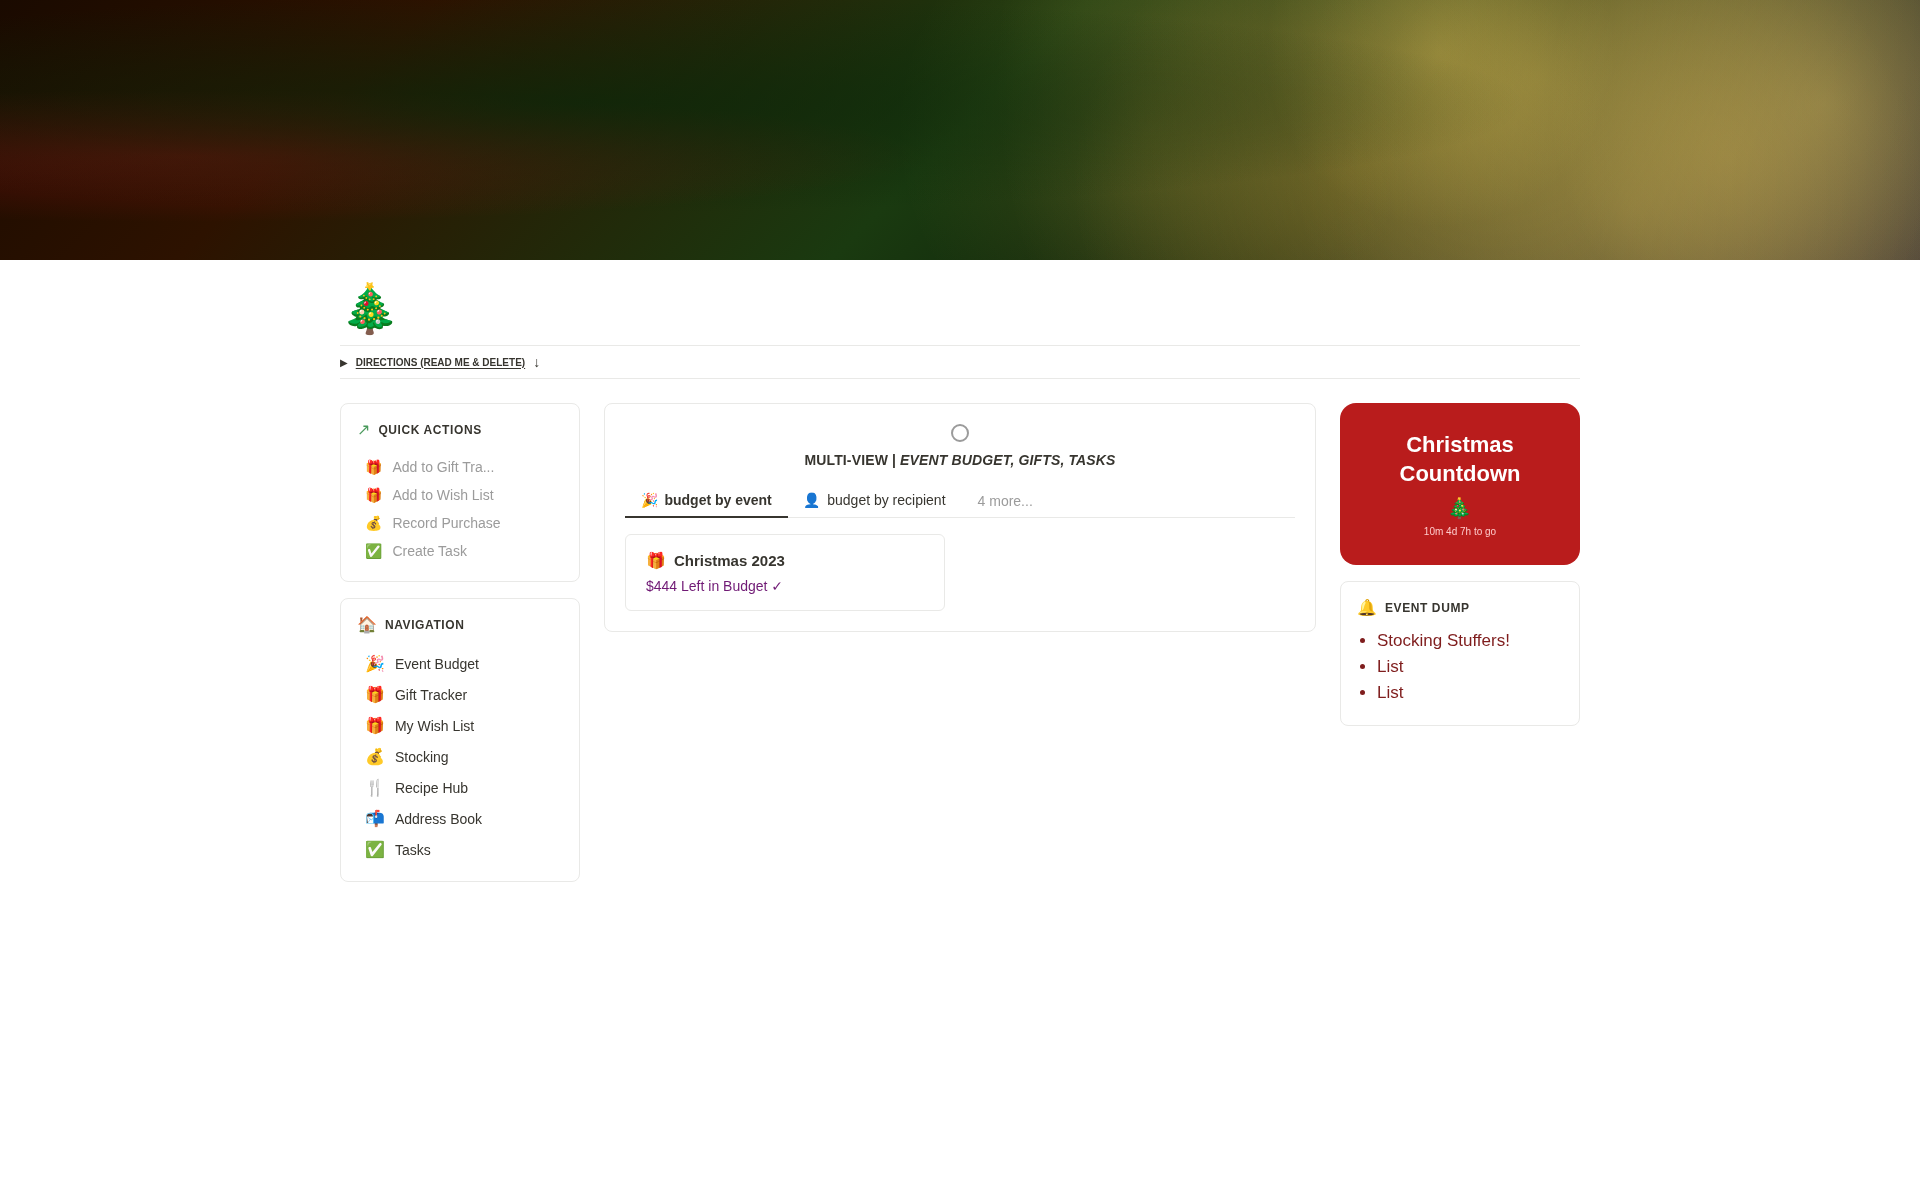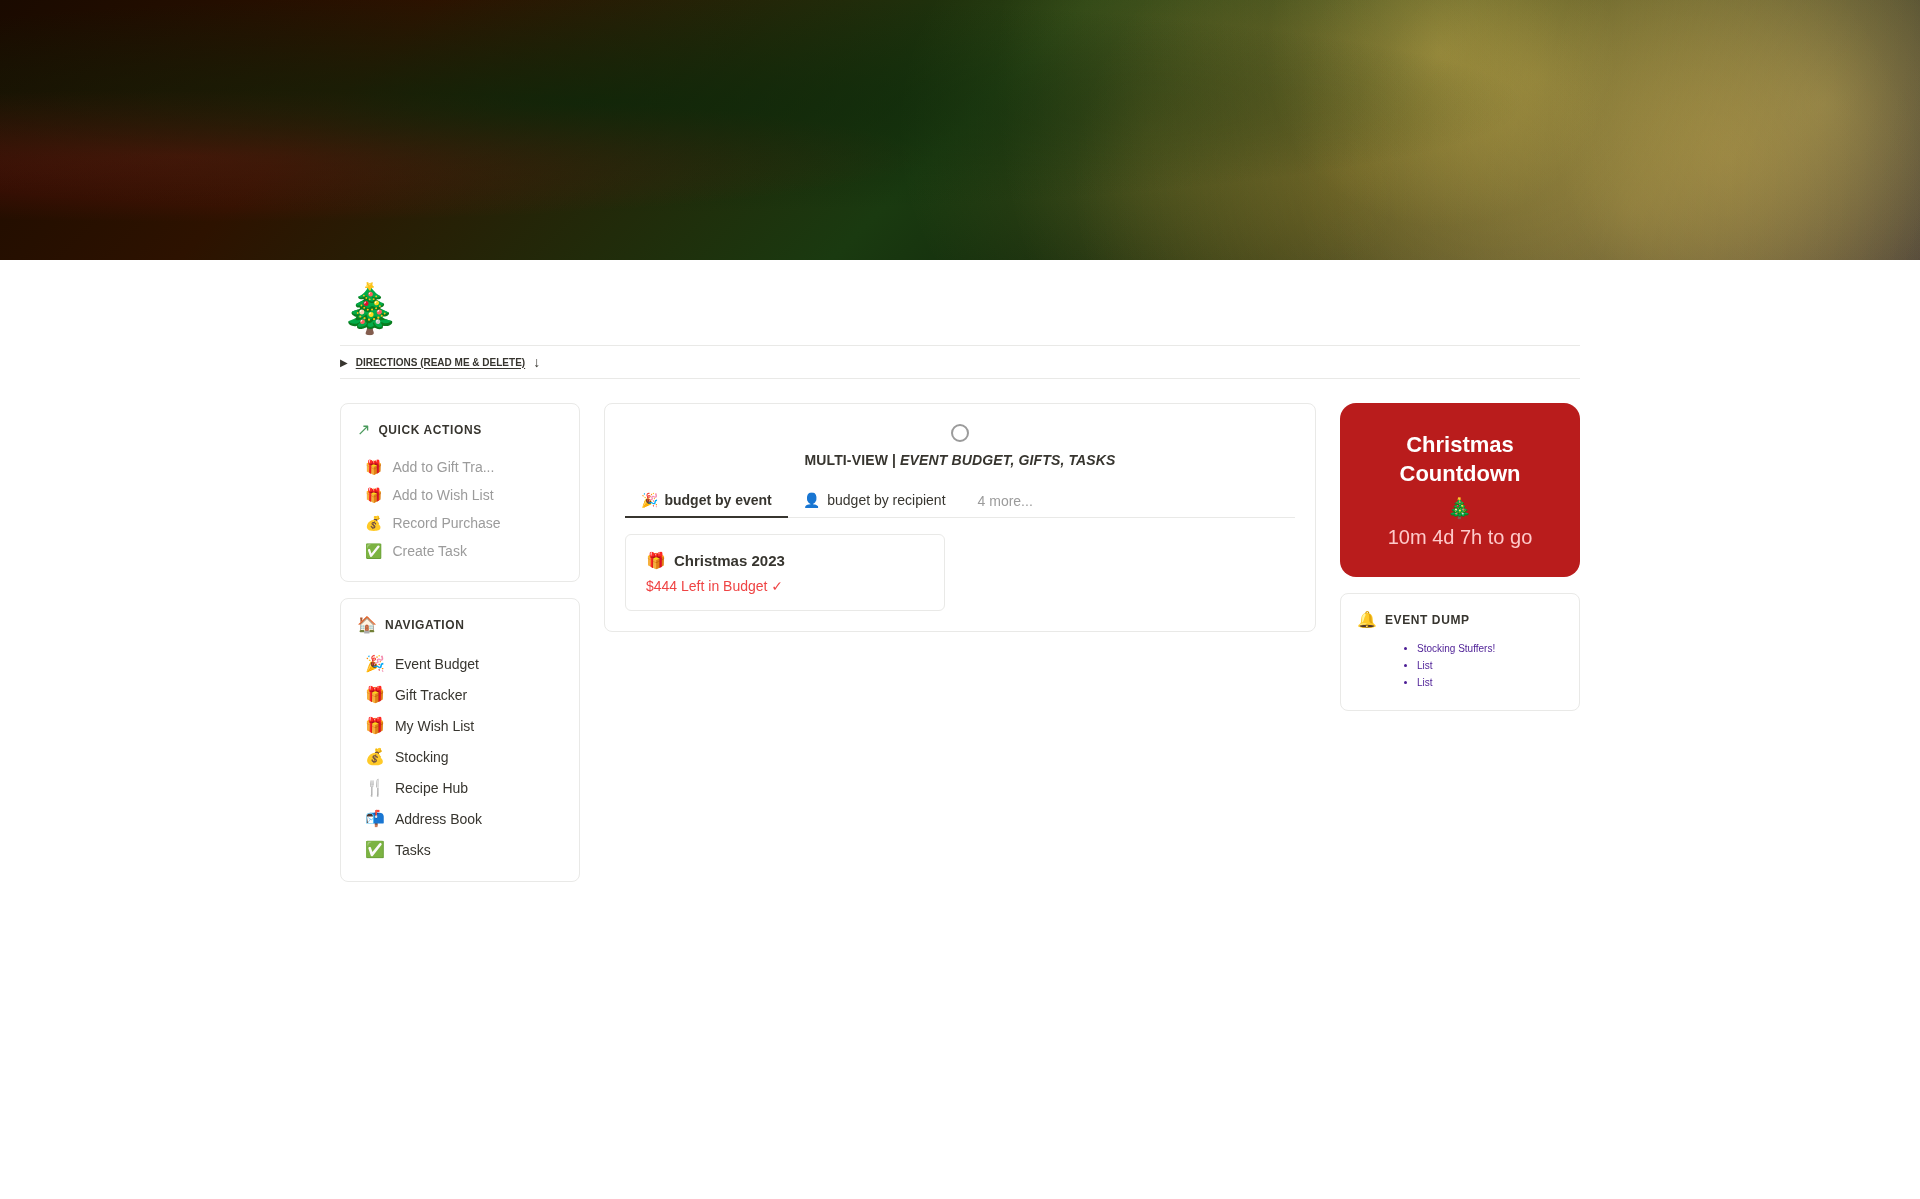--- a/index.html
+++ b/index.html
@@ -241,21 +241,21 @@
       align-items: center;
       gap: 8px;
       font-size: 15px;
       font-weight: 600;
       color: #37352f;
       margin-bottom: 8px;
     }
     .data-card-icon { font-size: 16px; }
     .data-card-budget {
       font-size: 14px;
-      color: #ef4444;
+      color: #701a75;
       font-weight: 500;
     }
 
     
     .right-panel {
       display: flex;
       flex-direction: column;
       gap: 16px;
     }
 
@@ -268,21 +268,21 @@
     }
     .countdown-title {
       font-size: 22px;
       font-weight: 700;
       color: #fff;
       margin-bottom: 8px;
       line-height: 1.3;
     }
     .countdown-tree { font-size: 20px; }
     .countdown-time {
-      font-size: 20px;
+      font-size: 10px;
       color: #fecaca;
       margin-top: 6px;
     }
 
     
     .brain-card {
       border: 1px solid #e9e9e7;
       border-radius: 8px;
       padding: 16px;
       background: #fff;
@@ -298,24 +298,23 @@
       font-size: 12px;
       font-weight: 700;
       letter-spacing: 0.05em;
       color: #37352f;
     }
     .brain-list {
       list-style: disc;
       padding-left: 20px;
     }
     .brain-list li {
-      font-size: 10px;
-      color: #4c1d95;
+      font-size: 17px;
+      color: #7f1d1d;
       margin-bottom: 6px;
-      margin-left: 40px;
     }
   </style>
 </head>
 <body>
 
 <div class="hero-banner"></div>
 
 <div class="page-content">
 
   <div class="page-icon-wrap">

